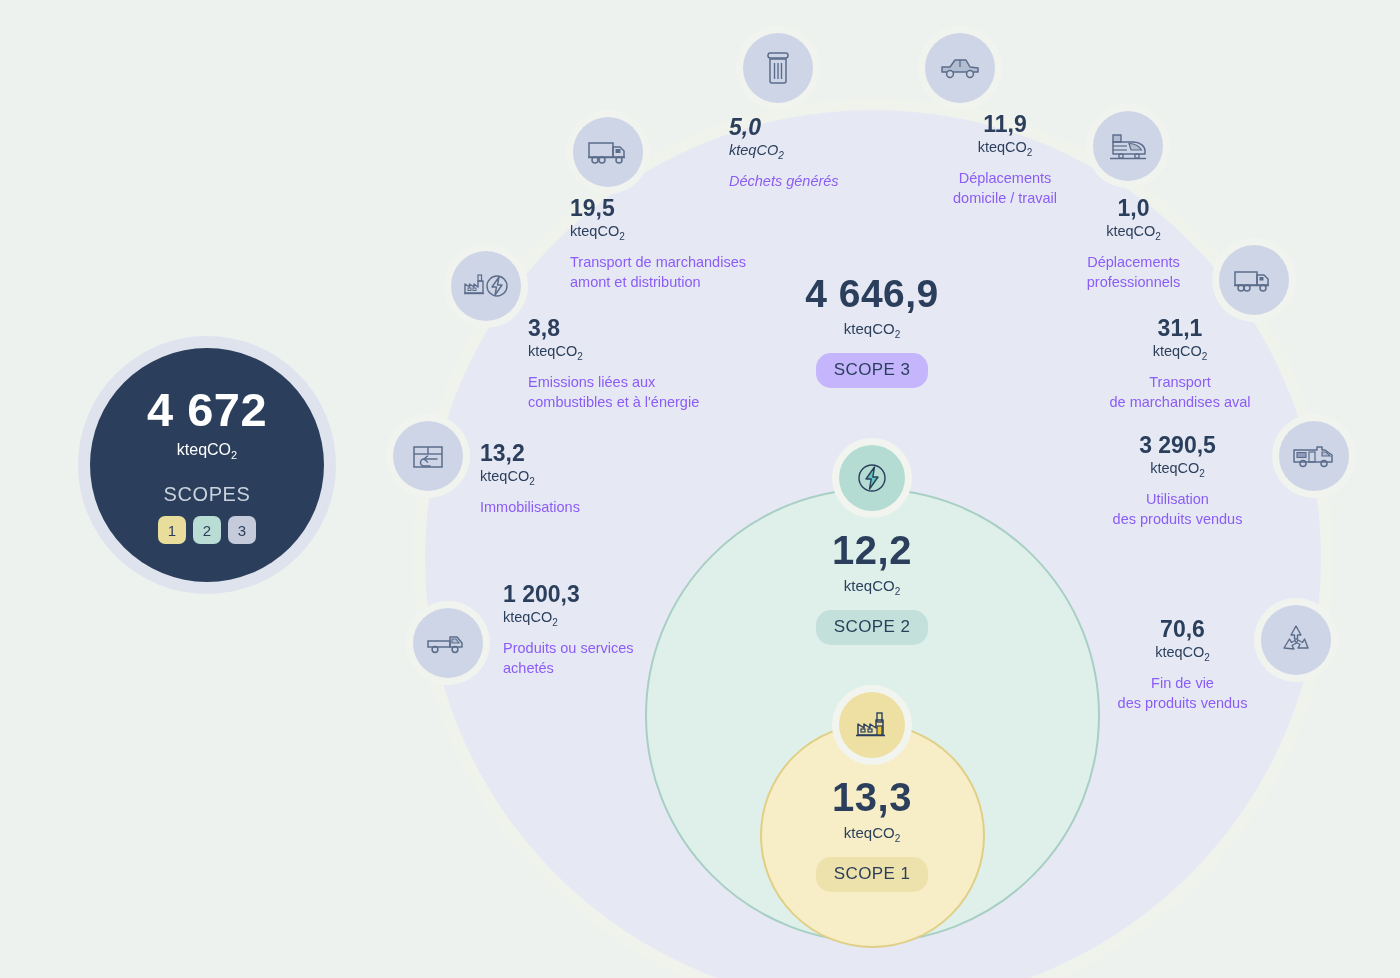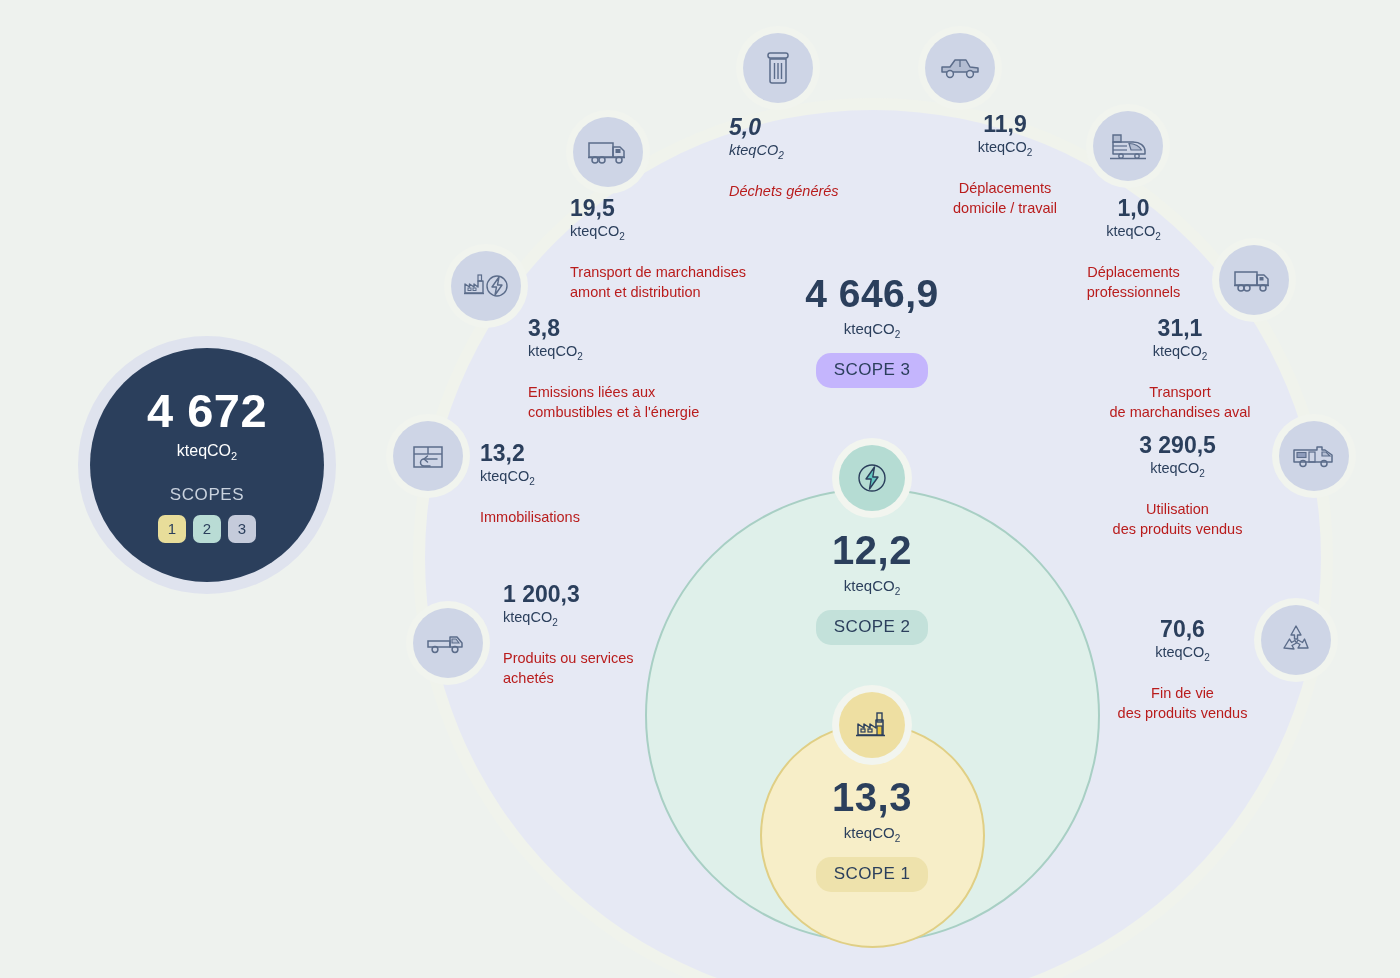--- a/index.html
+++ b/index.html
@@ -26,21 +26,21 @@
   }
   .total-value {
     color: #ffffff; font-size: 47px; font-weight: bold;
     letter-spacing: 0.5px; line-height: 1;
   }
   .total-unit {
     color: #ffffff; font-size: 16px; margin-top: 9px; line-height: 1;
   }
   .total-unit sub { font-size: 11px; }
   .total-scopes-label {
-    color: #c9d2de; font-size: 17px; margin-top: 22px; letter-spacing: .6px;
+    color: #c9d2de; font-size: 20px; margin-top: 22px; letter-spacing: .6px;
   }
   .scope-chips { display: flex; gap: 7px; margin-top: 10px; }
   .chip {
     width: 28px; height: 28px; border-radius: 7px;
     display: flex; align-items: center; justify-content: center;
     font-size: 15px; color: #2b3f5c;
   }
   .chip-1 { background: #e8dd9a; }
   .chip-2 { background: #b9dcd5; }
   .chip-3 { background: #c5cbdb; }
@@ -124,21 +124,21 @@
   
   .cat-text { position: absolute; }
   .cat-text .val {
     color: #2b3f5c; font-size: 23px; font-weight: bold; line-height: 1.05;
   }
   .cat-text .unit {
     color: #2b3f5c; font-size: 14.5px; line-height: 1.35; margin-top: 2px;
   }
   .cat-text .unit sub { font-size: 10px; }
   .cat-text .name {
-    color: #b91c1c; font-size: 14.5px; line-height: 1.38; margin-top: 18px;
+    color: #8b5cf6; font-size: 14.5px; line-height: 1.38; margin-top: 8px;
     white-space: pre-line;
   }
   .ta-left  { text-align: left; }
   .ta-center{ text-align: center; }
 </style>
 </head>
 <body>
 
 <div id="stage">
 

